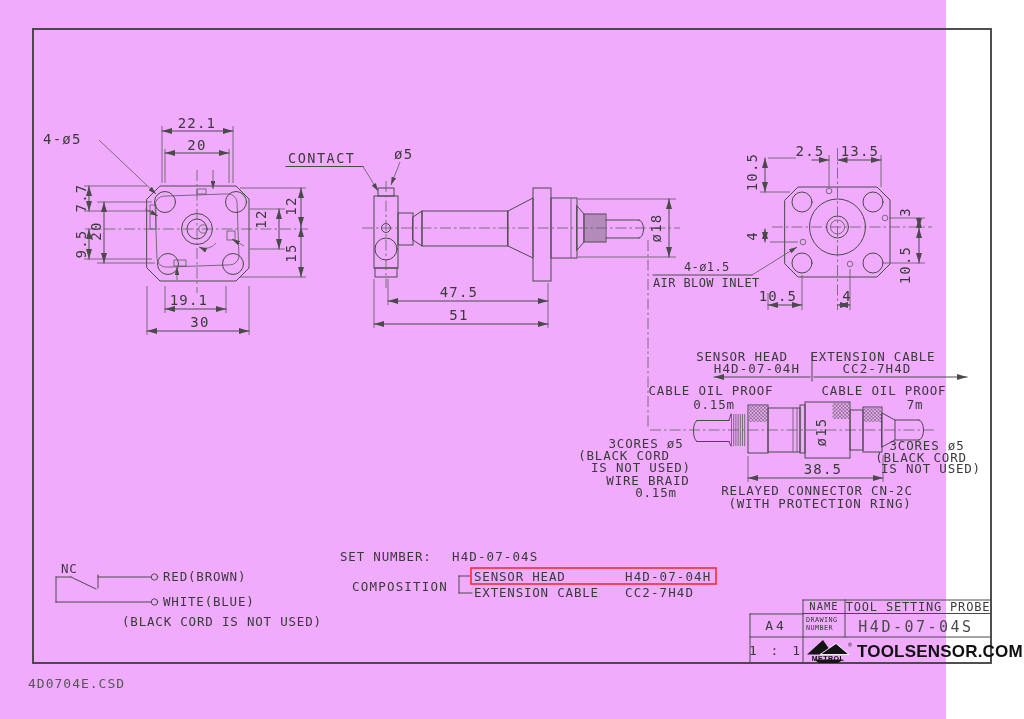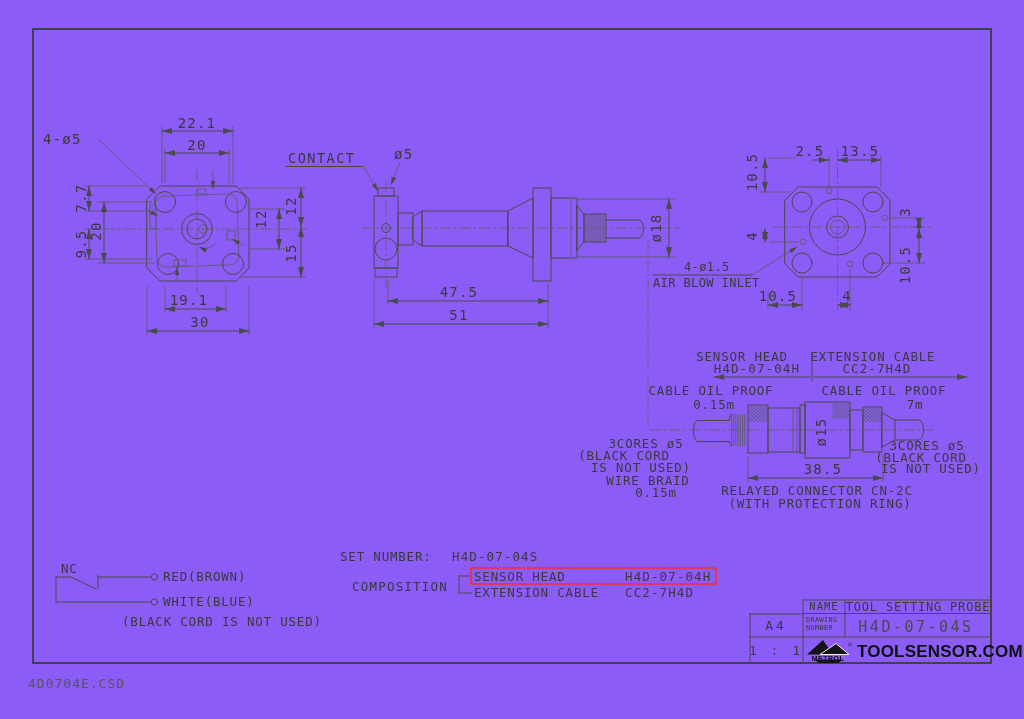--- a/index.html
+++ b/index.html
@@ -1,16 +1,16 @@
 <!DOCTYPE html>
 <html><head>
 <meta charset="utf-8">
 <style>
   html,body{margin:0;padding:0;background:#ffffff;}
-  .stage{width:1024px;height:719px;position:relative;background:#8b5cf6;}
+  .stage{width:946px;height:719px;position:relative;background:#f0abfc;}
   svg{display:block;}
   .ln{stroke:#4a4a4a;stroke-width:1;fill:none;stroke-linecap:square;}
   .thin{stroke:#5a5a5a;stroke-width:.8;fill:none;}
   .cl{stroke:#606060;stroke-width:.8;fill:none;stroke-dasharray:11 3 2.5 3;}
   .bord{stroke:#3c3c3c;stroke-width:1.8;fill:none;}
   .red{stroke:#f03030;stroke-width:1.6;fill:none;}
   .tx{font-family:"DejaVu Sans Mono","Liberation Mono",monospace;fill:#3a3a3a;}
   .dim{font-size:14px;letter-spacing:1.2px;}
   .lbl{font-size:12.5px;letter-spacing:.8px;}
   .sm{font-size:12px;letter-spacing:.4px;}

